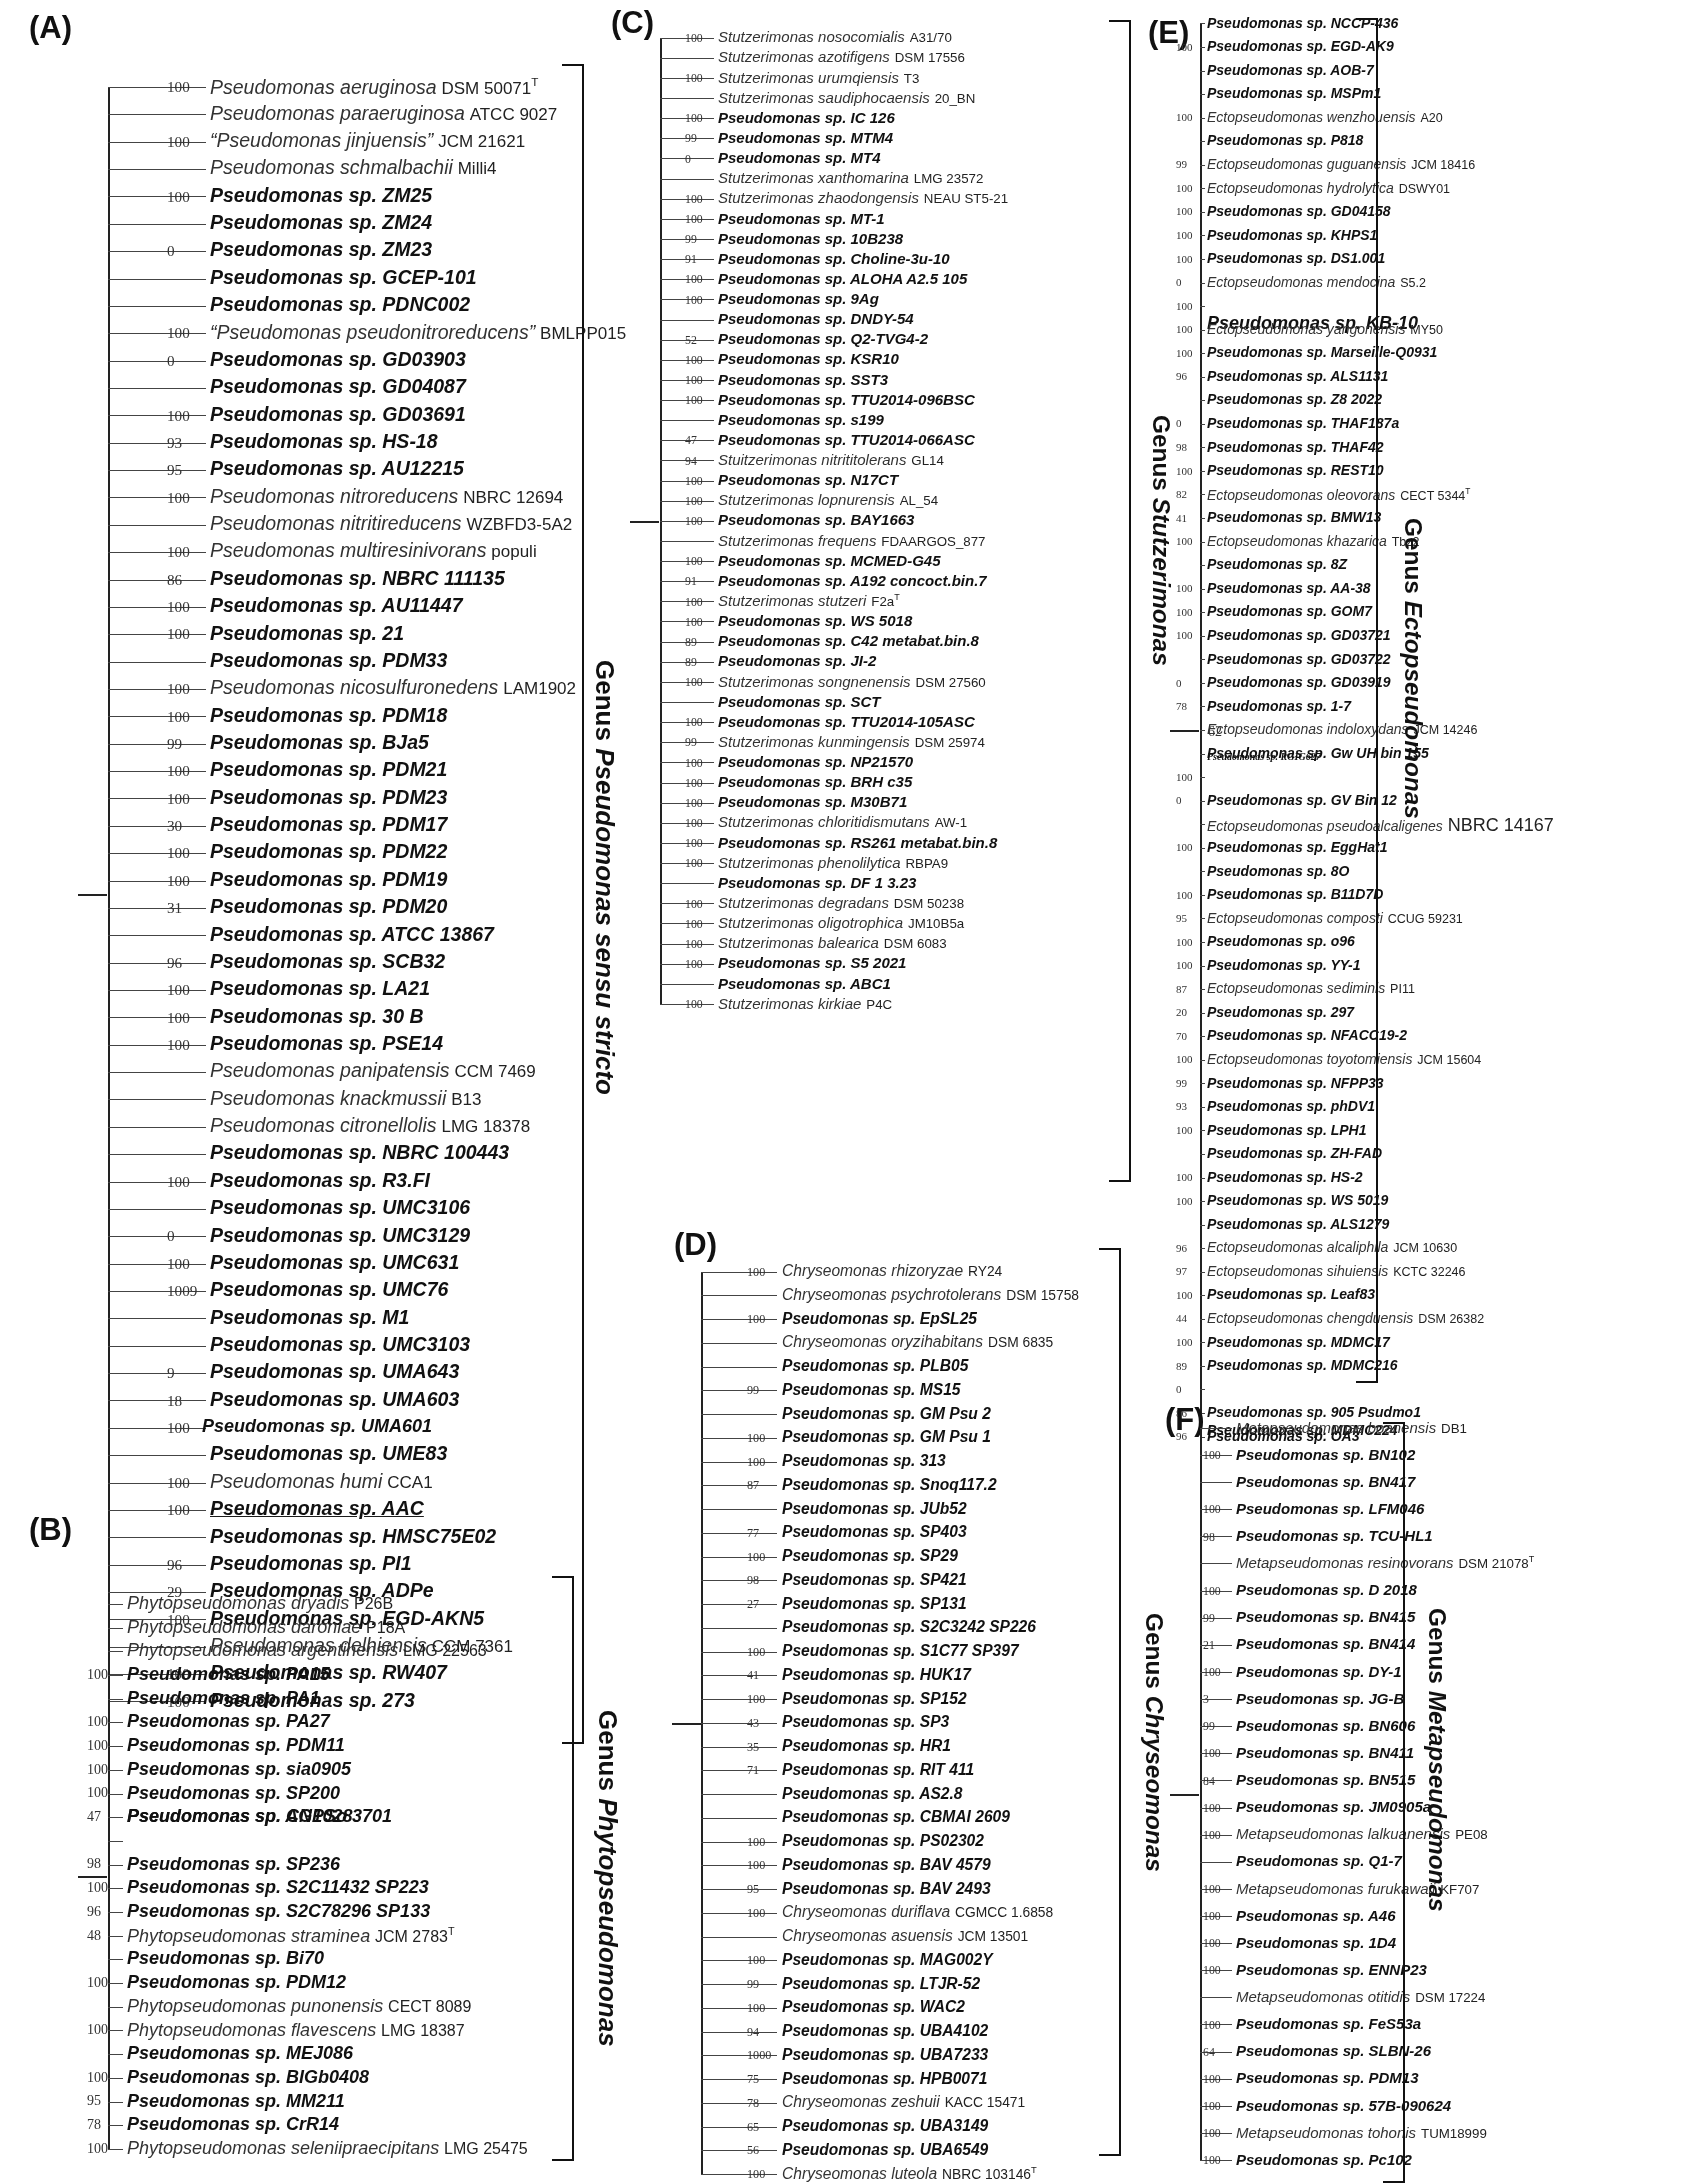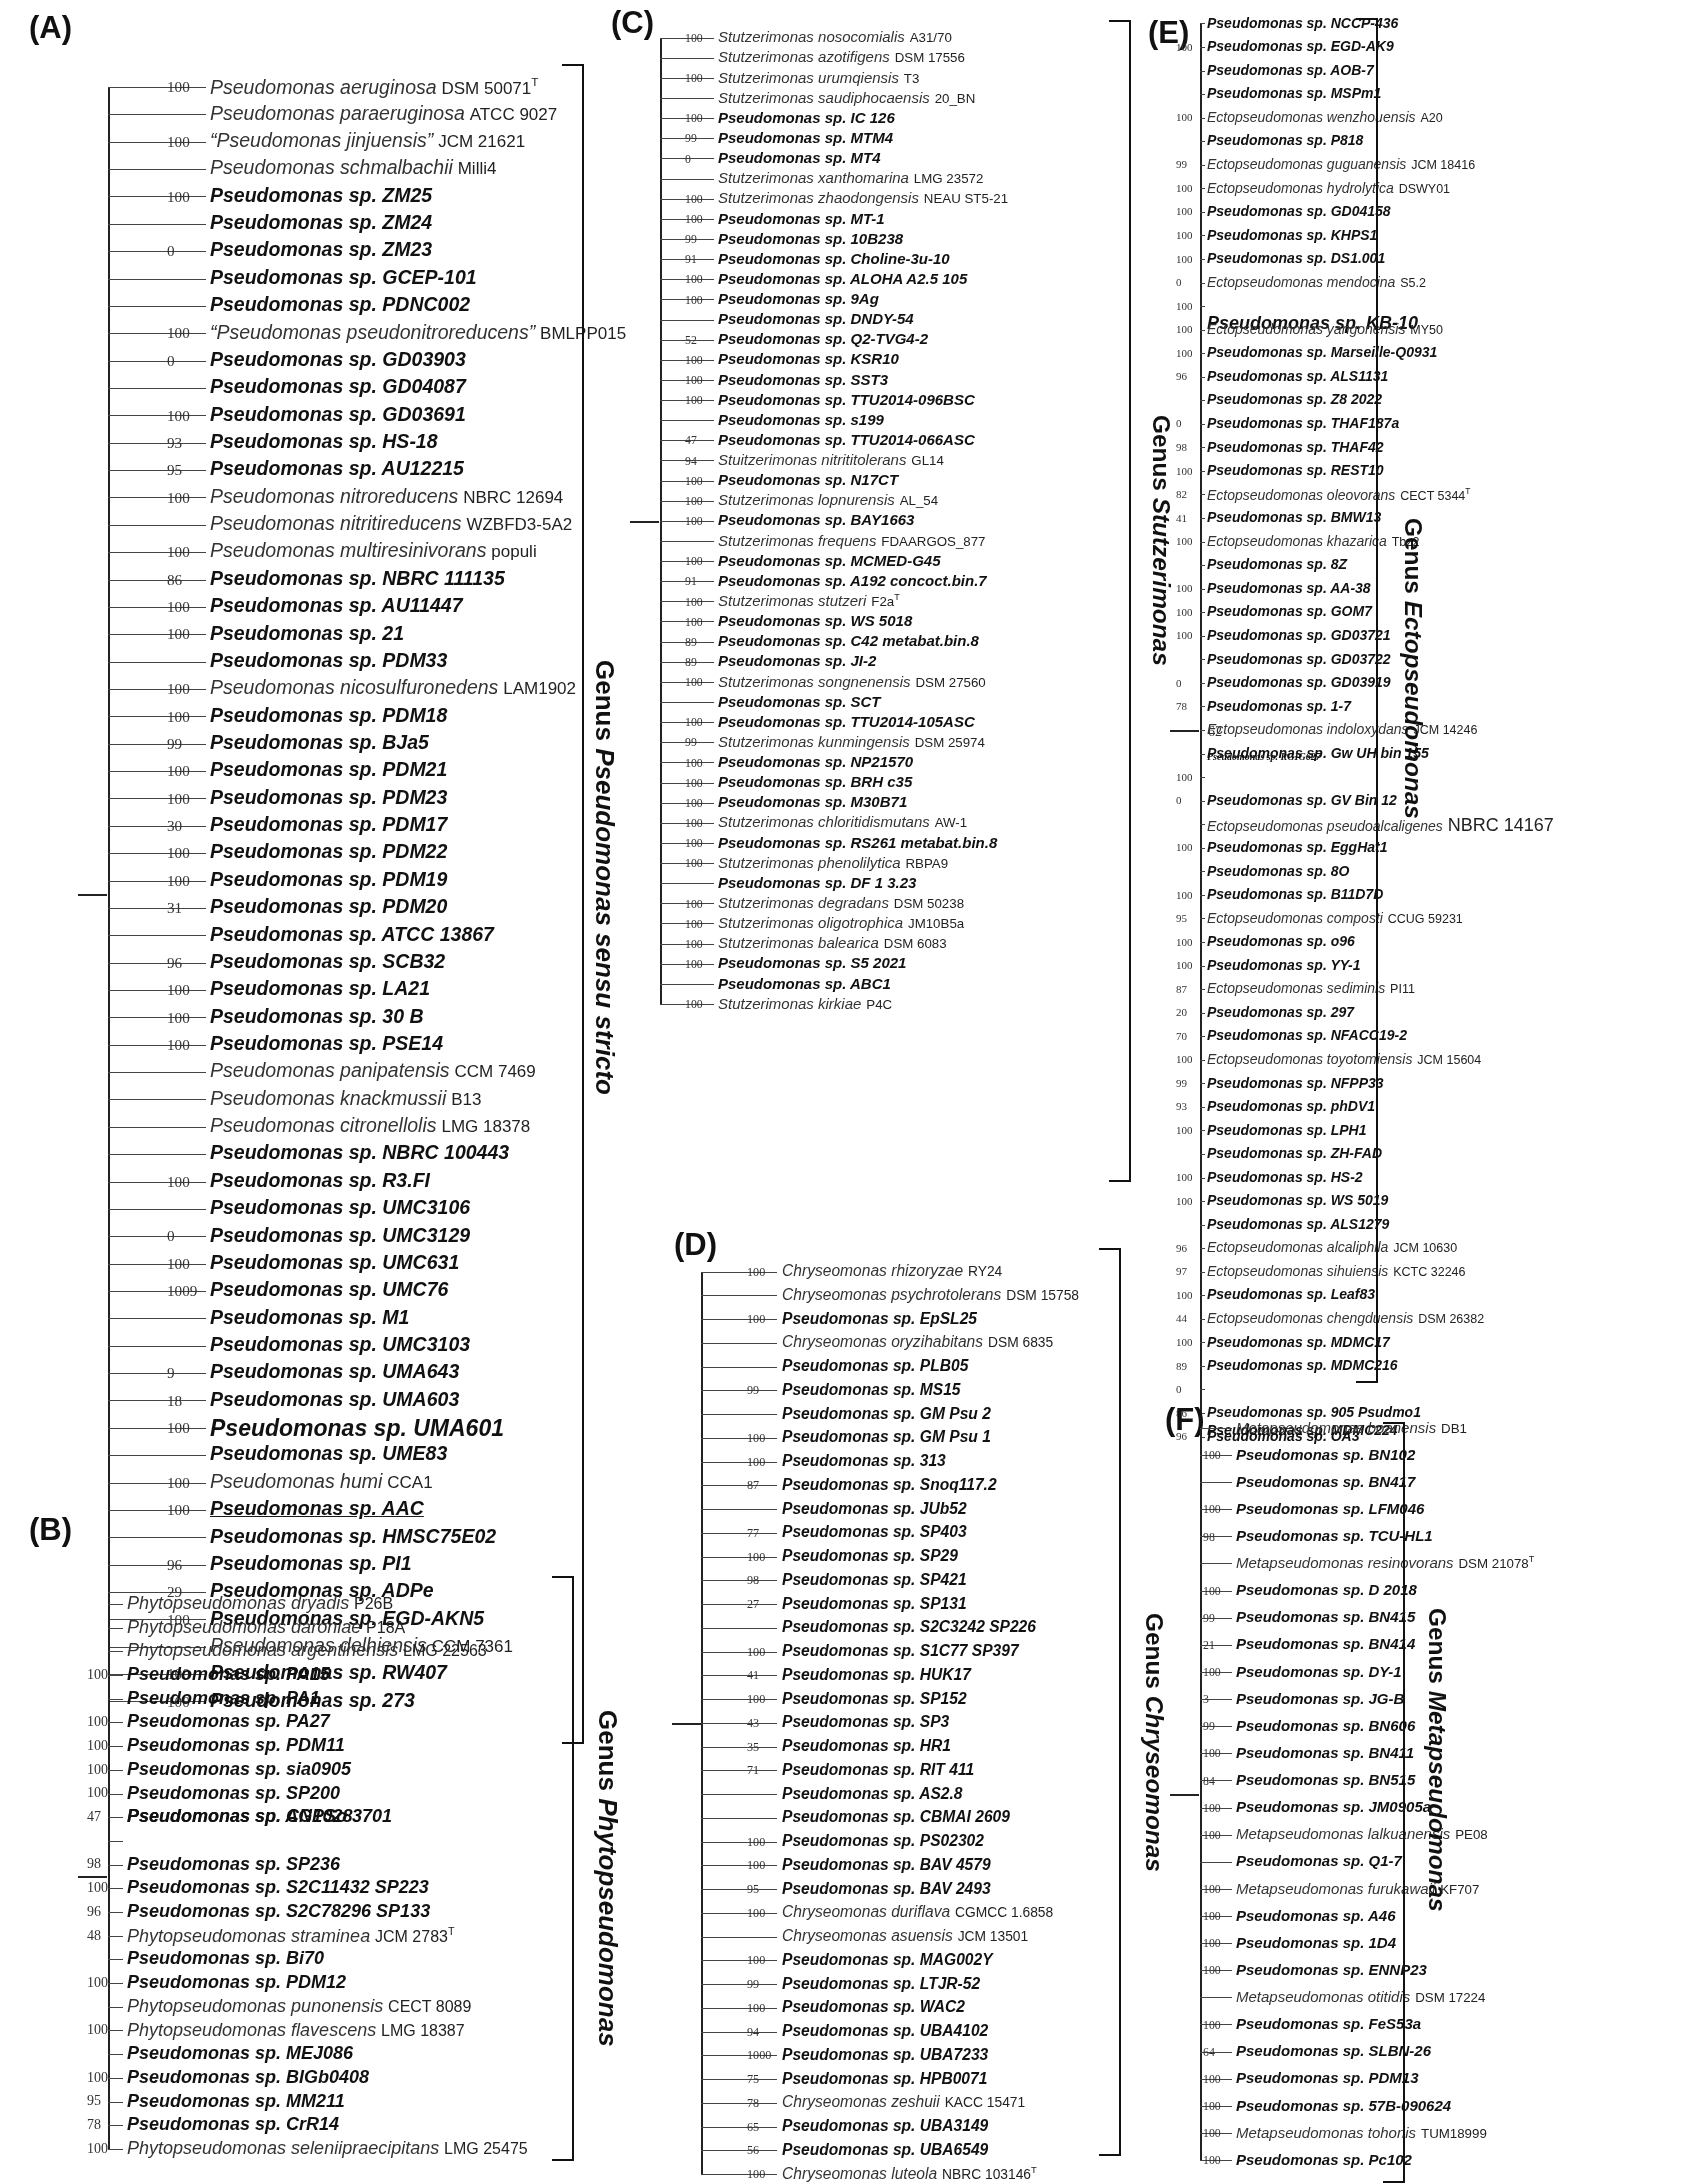--- a/index.html
+++ b/index.html
@@ -160,21 +160,21 @@
 <div class="leaf" style="left: 210px; top: 1308px; font-size: 19.5px;"><span class="name-sp">Pseudomonas sp. M1</span></div>
 <div class="stem" style="left: 108px; width: 98px; top: 1346px; height: 1px; background: rgb(68, 68, 68);"></div>
 <div class="leaf" style="left: 210px; top: 1335px; font-size: 19.5px;"><span class="name-sp">Pseudomonas sp. UMC3103</span></div>
 <div class="stem" style="left: 108px; width: 98px; top: 1373px; height: 1px; background: rgb(68, 68, 68);"></div>
 <div class="leaf" style="left: 210px; top: 1362px; font-size: 19.5px;"><span class="name-sp">Pseudomonas sp. UMA643</span></div>
 <div class="boot" style="font-size: 15.2px; left: 167px; top: 1364px;">9</div>
 <div class="stem" style="left: 108px; width: 98px; top: 1400px; height: 1px; background: rgb(68, 68, 68);"></div>
 <div class="leaf" style="left: 210px; top: 1390px; font-size: 19.5px;"><span class="name-sp">Pseudomonas sp. UMA603</span></div>
 <div class="boot" style="font-size: 15.2px; left: 167px; top: 1392px;">18</div>
 <div class="stem" style="left: 108px; width: 98px; top: 1428px; height: 1px; background: rgb(68, 68, 68);"></div>
-<div class="leaf" style="left: 210px; top: 1417px; font-size: 23px;"><span class="name-sp">Pseudomonas sp. UMA601</span></div>
+<div class="leaf" style="left: 202px; top: 1417px; font-size: 18px;"><span class="name-sp">Pseudomonas sp. UMA601</span></div>
 <div class="boot" style="font-size: 15.2px; left: 167px; top: 1419px;">100</div>
 <div class="stem" style="left: 108px; width: 98px; top: 1455px; height: 1px; background: rgb(68, 68, 68);"></div>
 <div class="leaf" style="left: 210px; top: 1444px; font-size: 19.5px;"><span class="name-sp">Pseudomonas sp. UME83</span></div>
 <div class="stem" style="left: 108px; width: 98px; top: 1483px; height: 1px; background: rgb(68, 68, 68);"></div>
 <div class="leaf" style="left: 210px; top: 1472px; font-size: 19.5px;"><span class="name-type">Pseudomonas humi</span><span class="strain" style="font-size: 17px;">CCA1</span></div>
 <div class="boot" style="font-size: 15.2px; left: 167px; top: 1474px;">100</div>
 <div class="stem" style="left: 108px; width: 98px; top: 1510px; height: 1px; background: rgb(68, 68, 68);"></div>
 <div class="leaf" style="left: 210px; top: 1499px; font-size: 19.5px; text-decoration: underline;"><span class="name-sp">Pseudomonas sp. AAC</span></div>
 <div class="boot" style="font-size: 15.2px; left: 167px; top: 1501px;">100</div>
 <div class="stem" style="left: 108px; width: 98px; top: 1537px; height: 1px; background: rgb(68, 68, 68);"></div>

